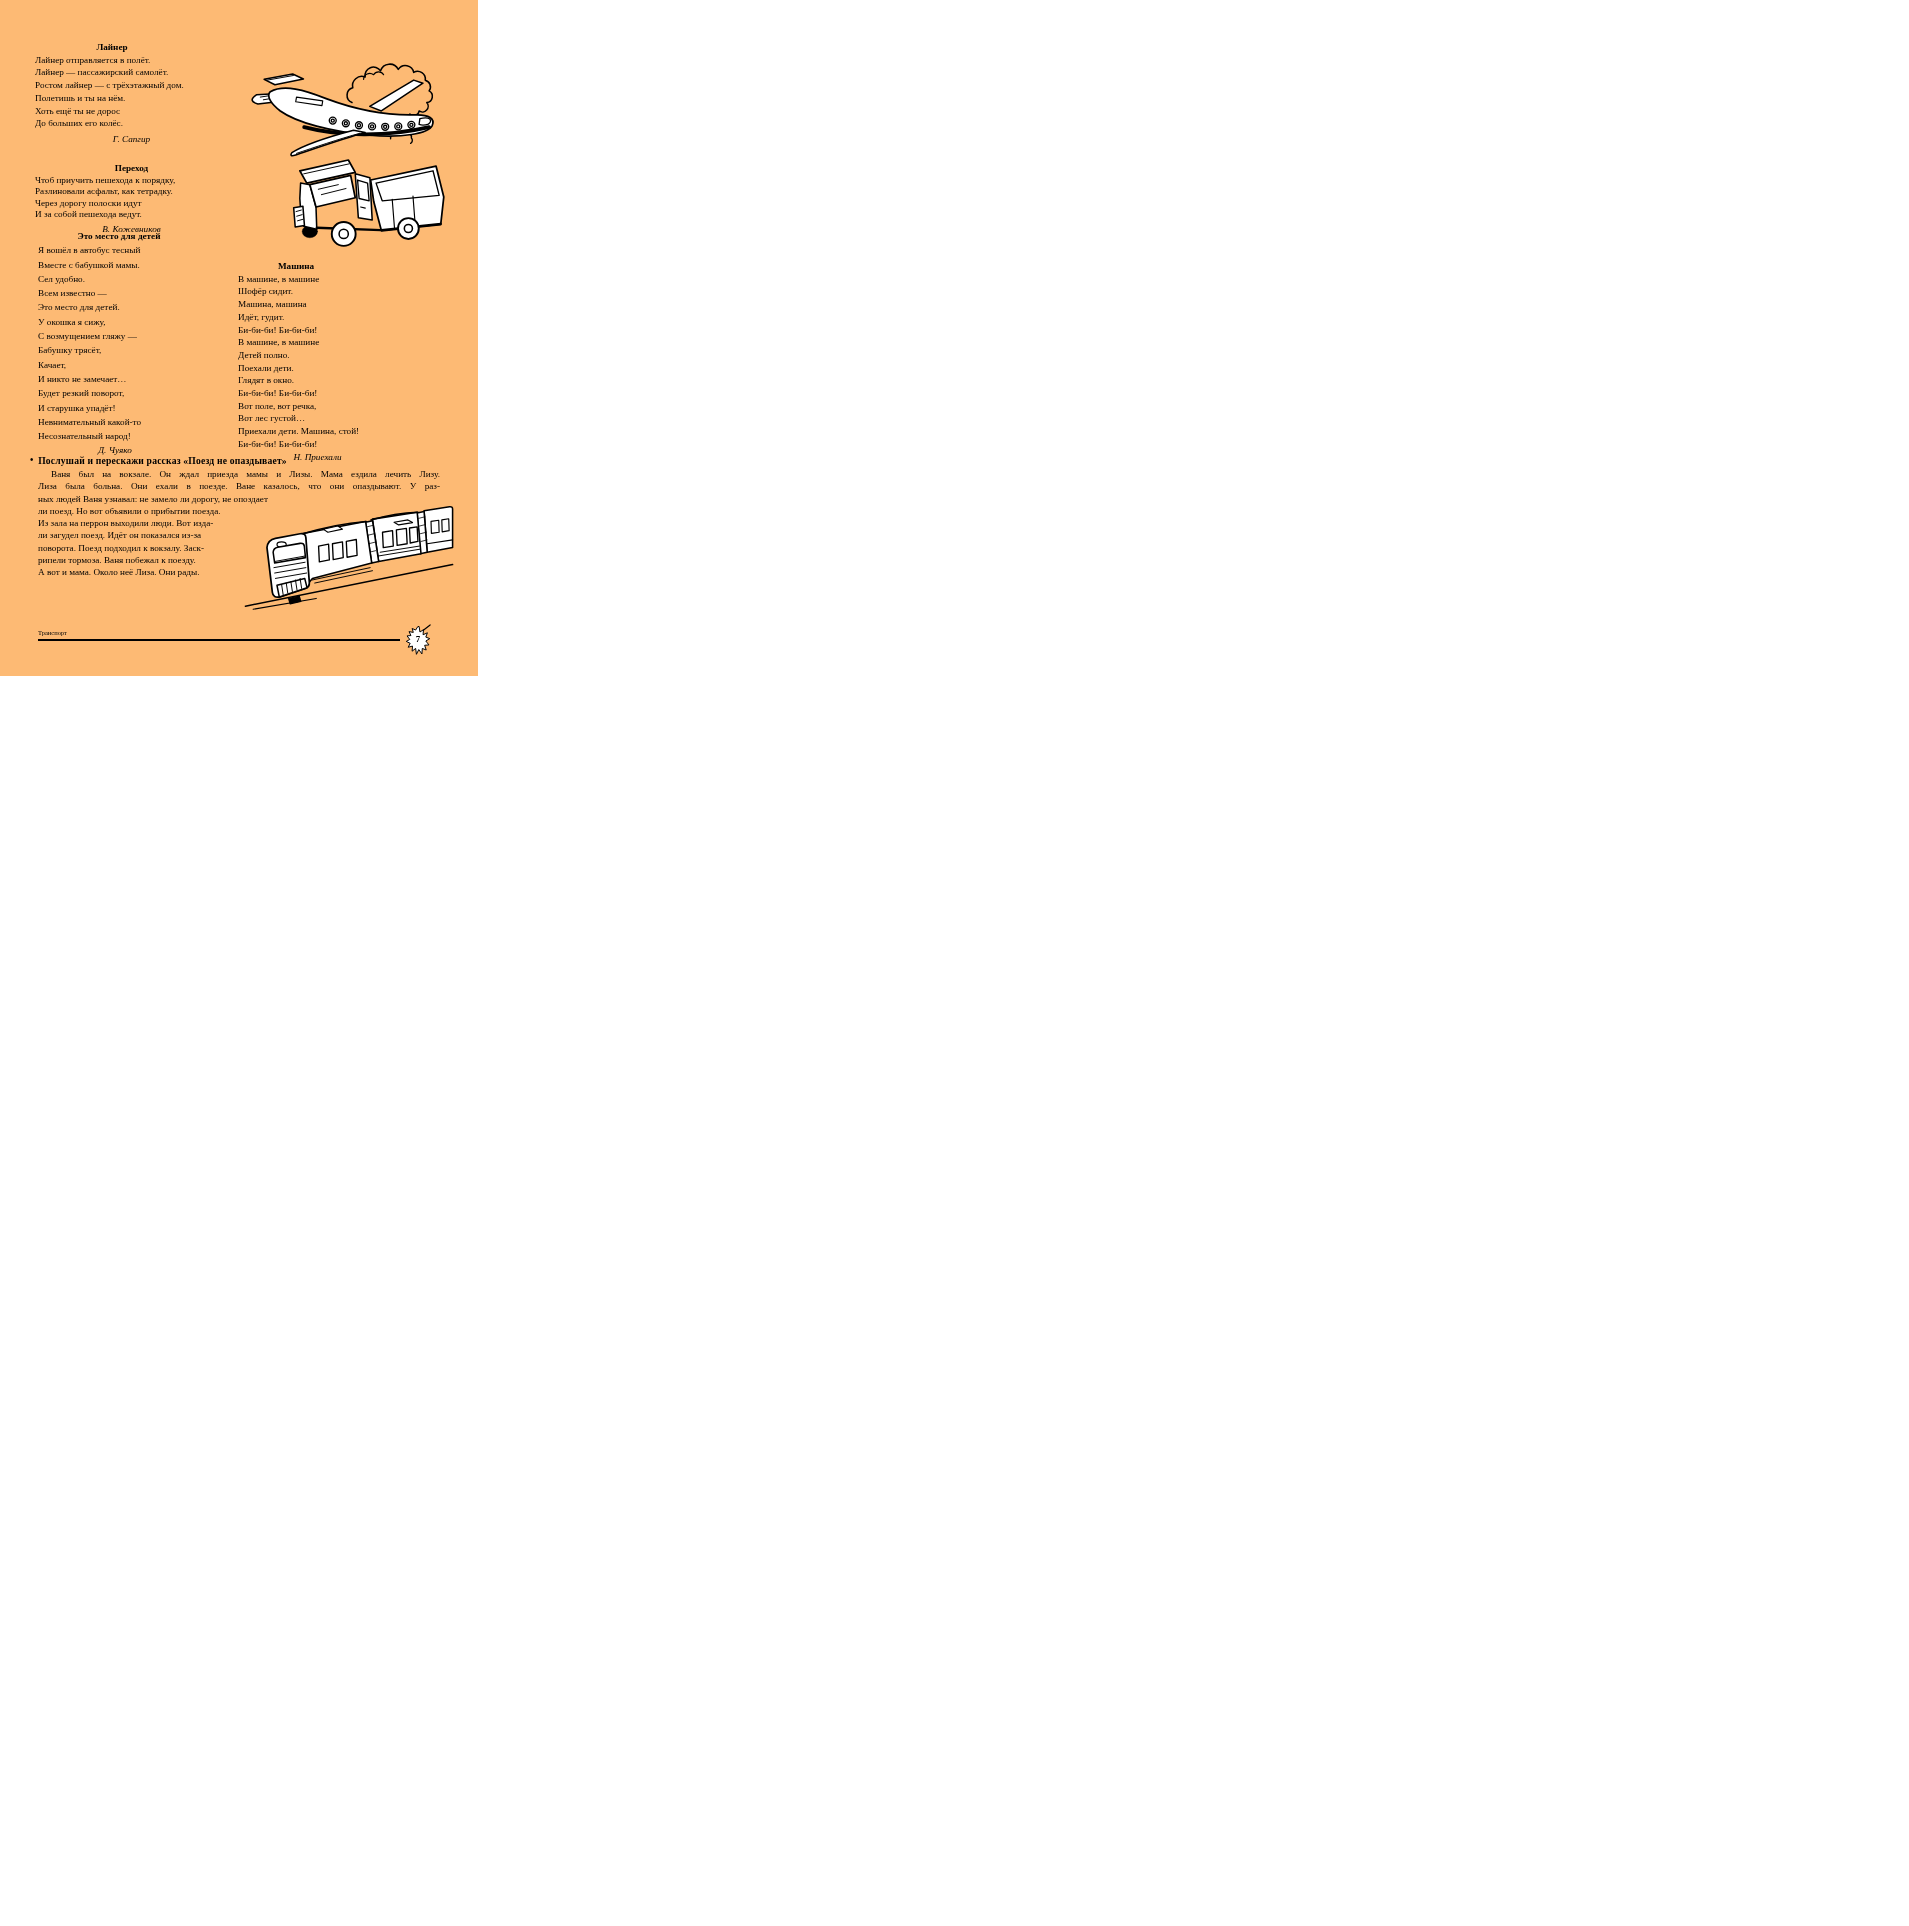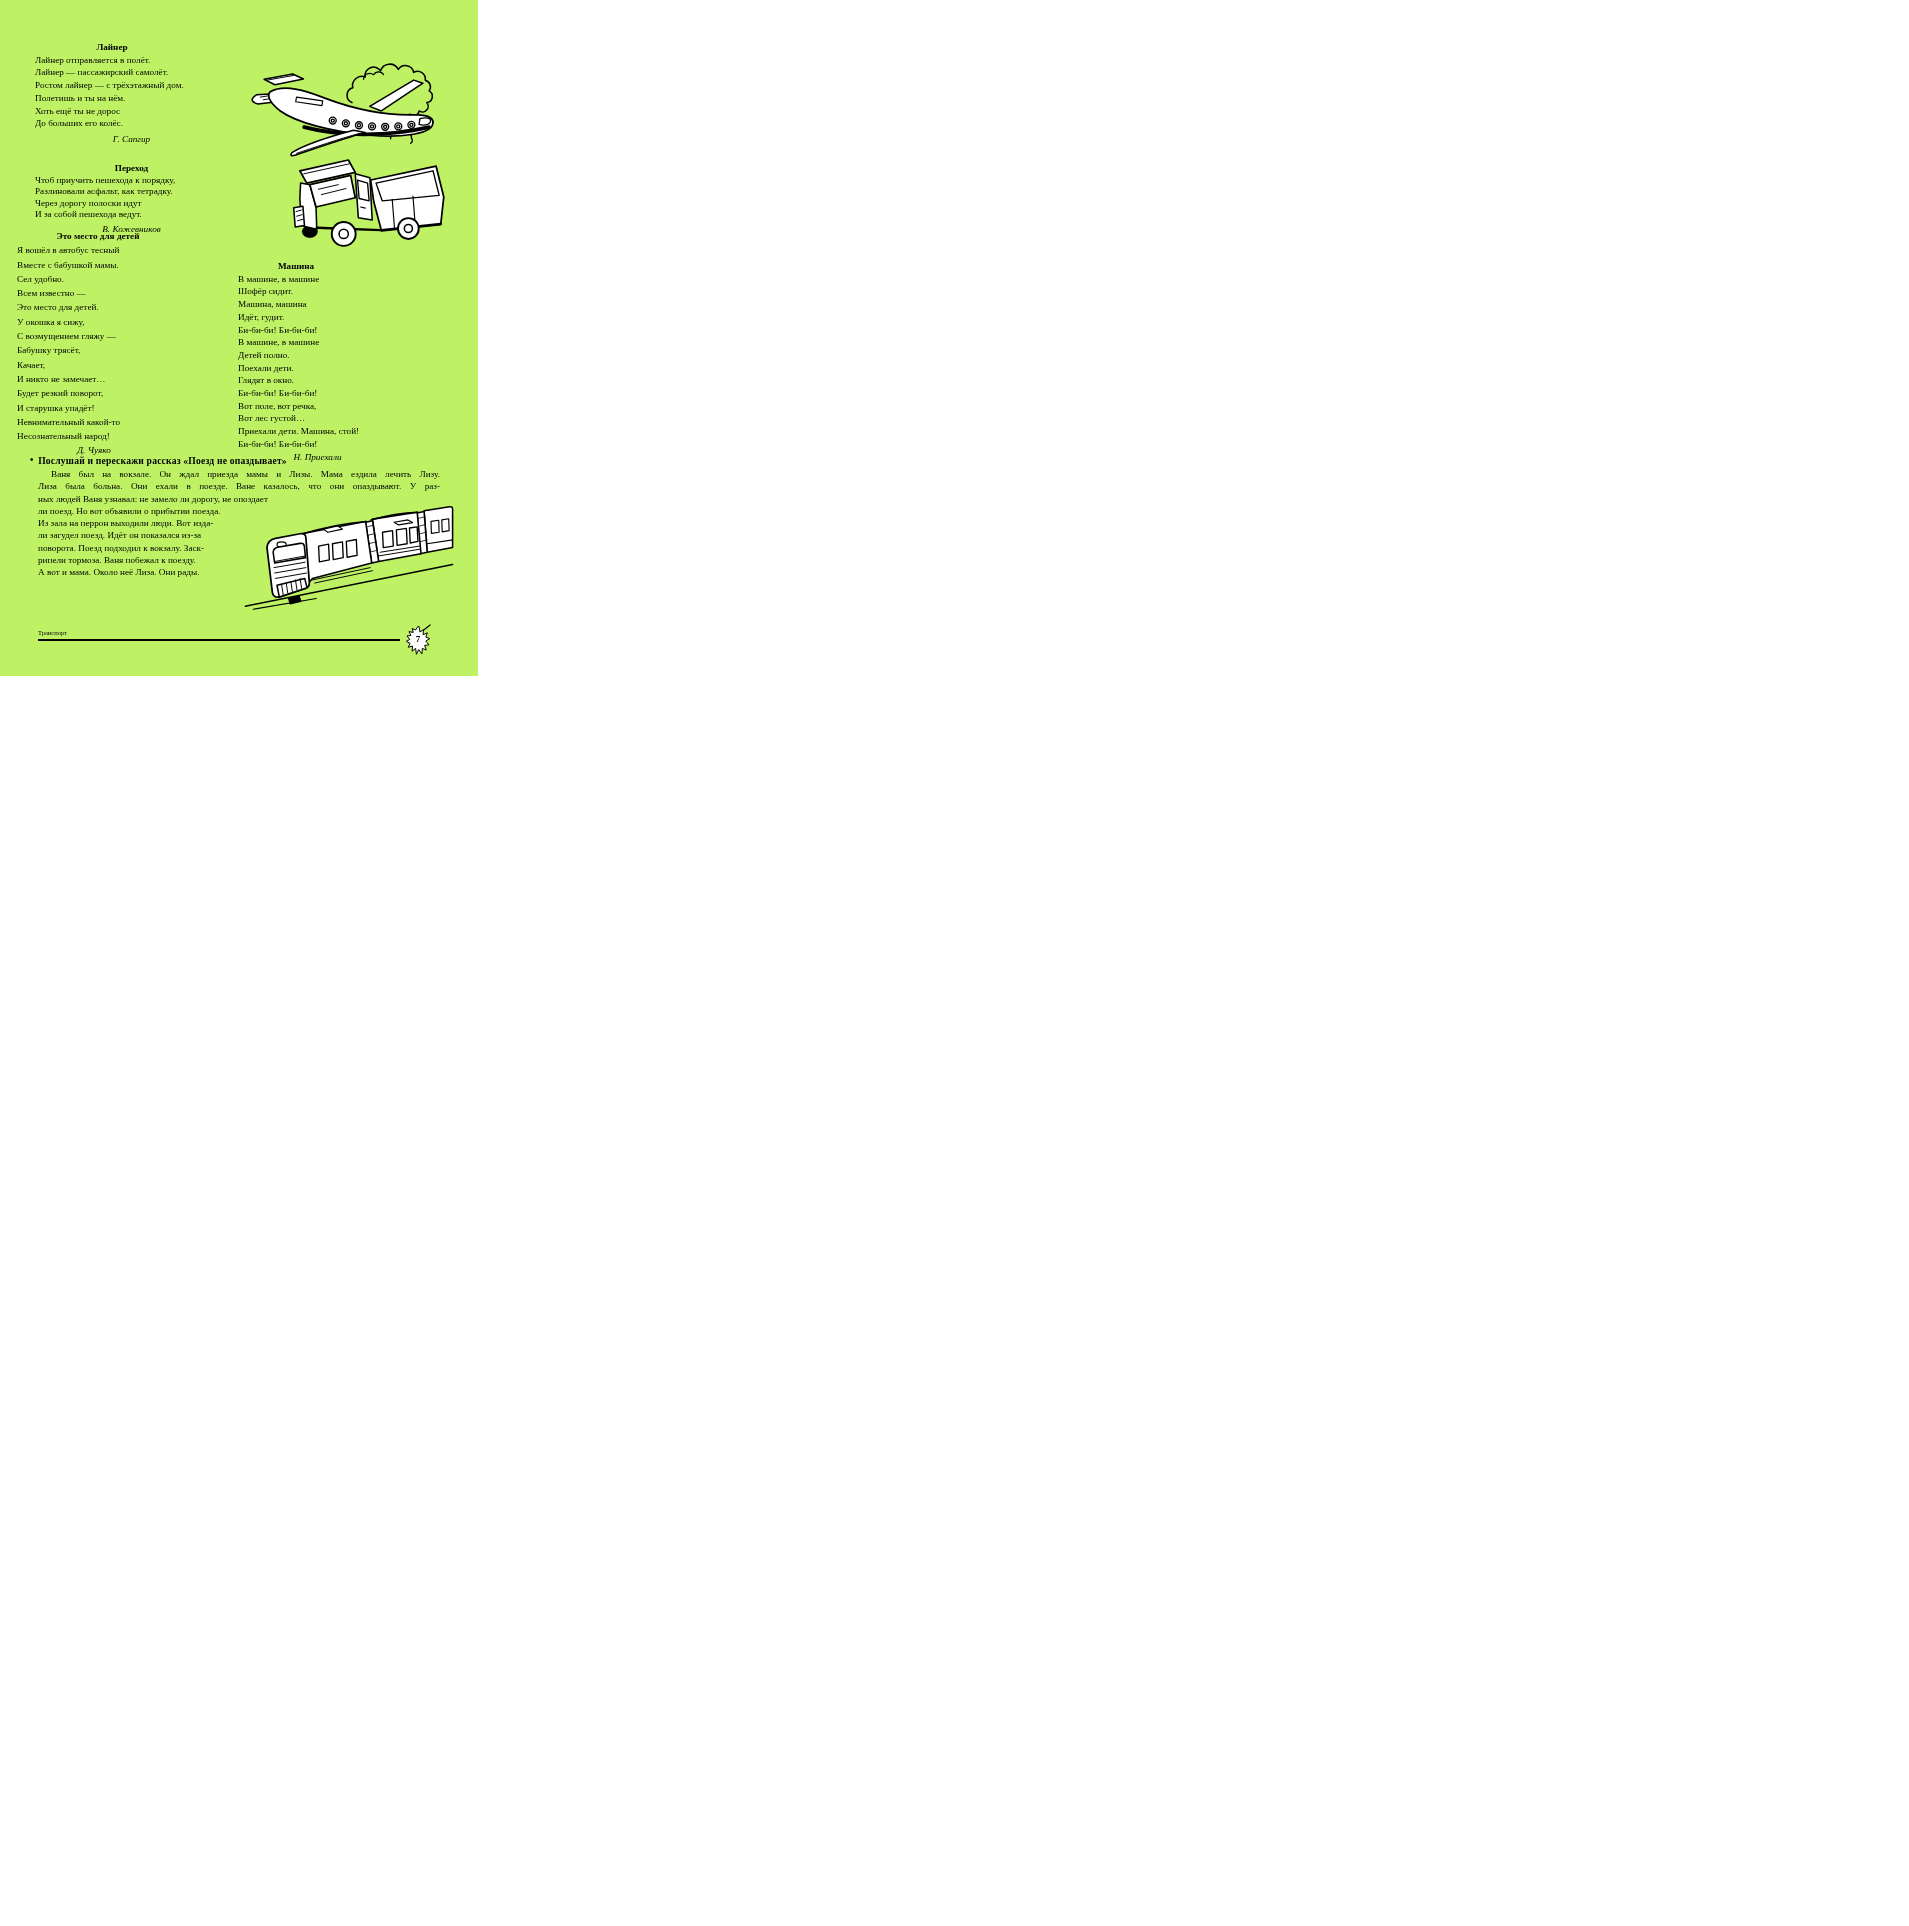--- a/index.html
+++ b/index.html
@@ -1,32 +1,32 @@
 <!DOCTYPE html>
 <html lang="ru" style="font-size:6.2px"><head>
 <meta charset="utf-8">
 <style>
   html,body{margin:0;padding:0;background:#fff;}
   .page{
     position:relative;
     width:478px;height:676px;
-    background:#bef264;color:#000;
+    background:#fdba74;color:#000;
     font-family:"Liberation Serif","DejaVu Serif",serif;
     overflow:hidden;
   }
   .poem{position:absolute;font-size:9.2px;line-height:12.7px;}
   .poem .ptitle{font-weight:bold;text-align:center;}
   .poem .pauthor{font-style:italic;text-align:center;}
   #poemA{left:35px;top:41px;width:193px;}
   #poemA .ptitle{width:154px;}
   #poemA .pauthor{margin-top:3.1px;}
   #poemB{left:35px;top:163px;width:193px;line-height:11.6px;}
   #poemB .ptitle{width:193px;}
   #poemB .pauthor{margin-top:3.1px;}
-  #poemC{left:17px;top:229px;width:193px;line-height:14.3px;}
+  #poemC{left:38px;top:229px;width:193px;line-height:14.3px;}
   #poemC .ptitle{width:162px;}
   #poemC .pauthor{padding-right:39px;}
   #poemD{left:238px;top:246px;width:159px;line-height:12.7px;margin-top:14px;}
   #poemD .ptitle{width:116px;}
   #task{
     position:absolute;left:30px;top:455px;width:408px;
     font-size:9.6px;font-weight:bold;letter-spacing:0.2px;
   }
   #task .bullet{display:inline-block;margin-right:4.6px;transform:translateY(-0.8px);}
   #story{position:absolute;left:38px;top:468px;width:402px;font-size:9.2px;line-height:12.3px;}

